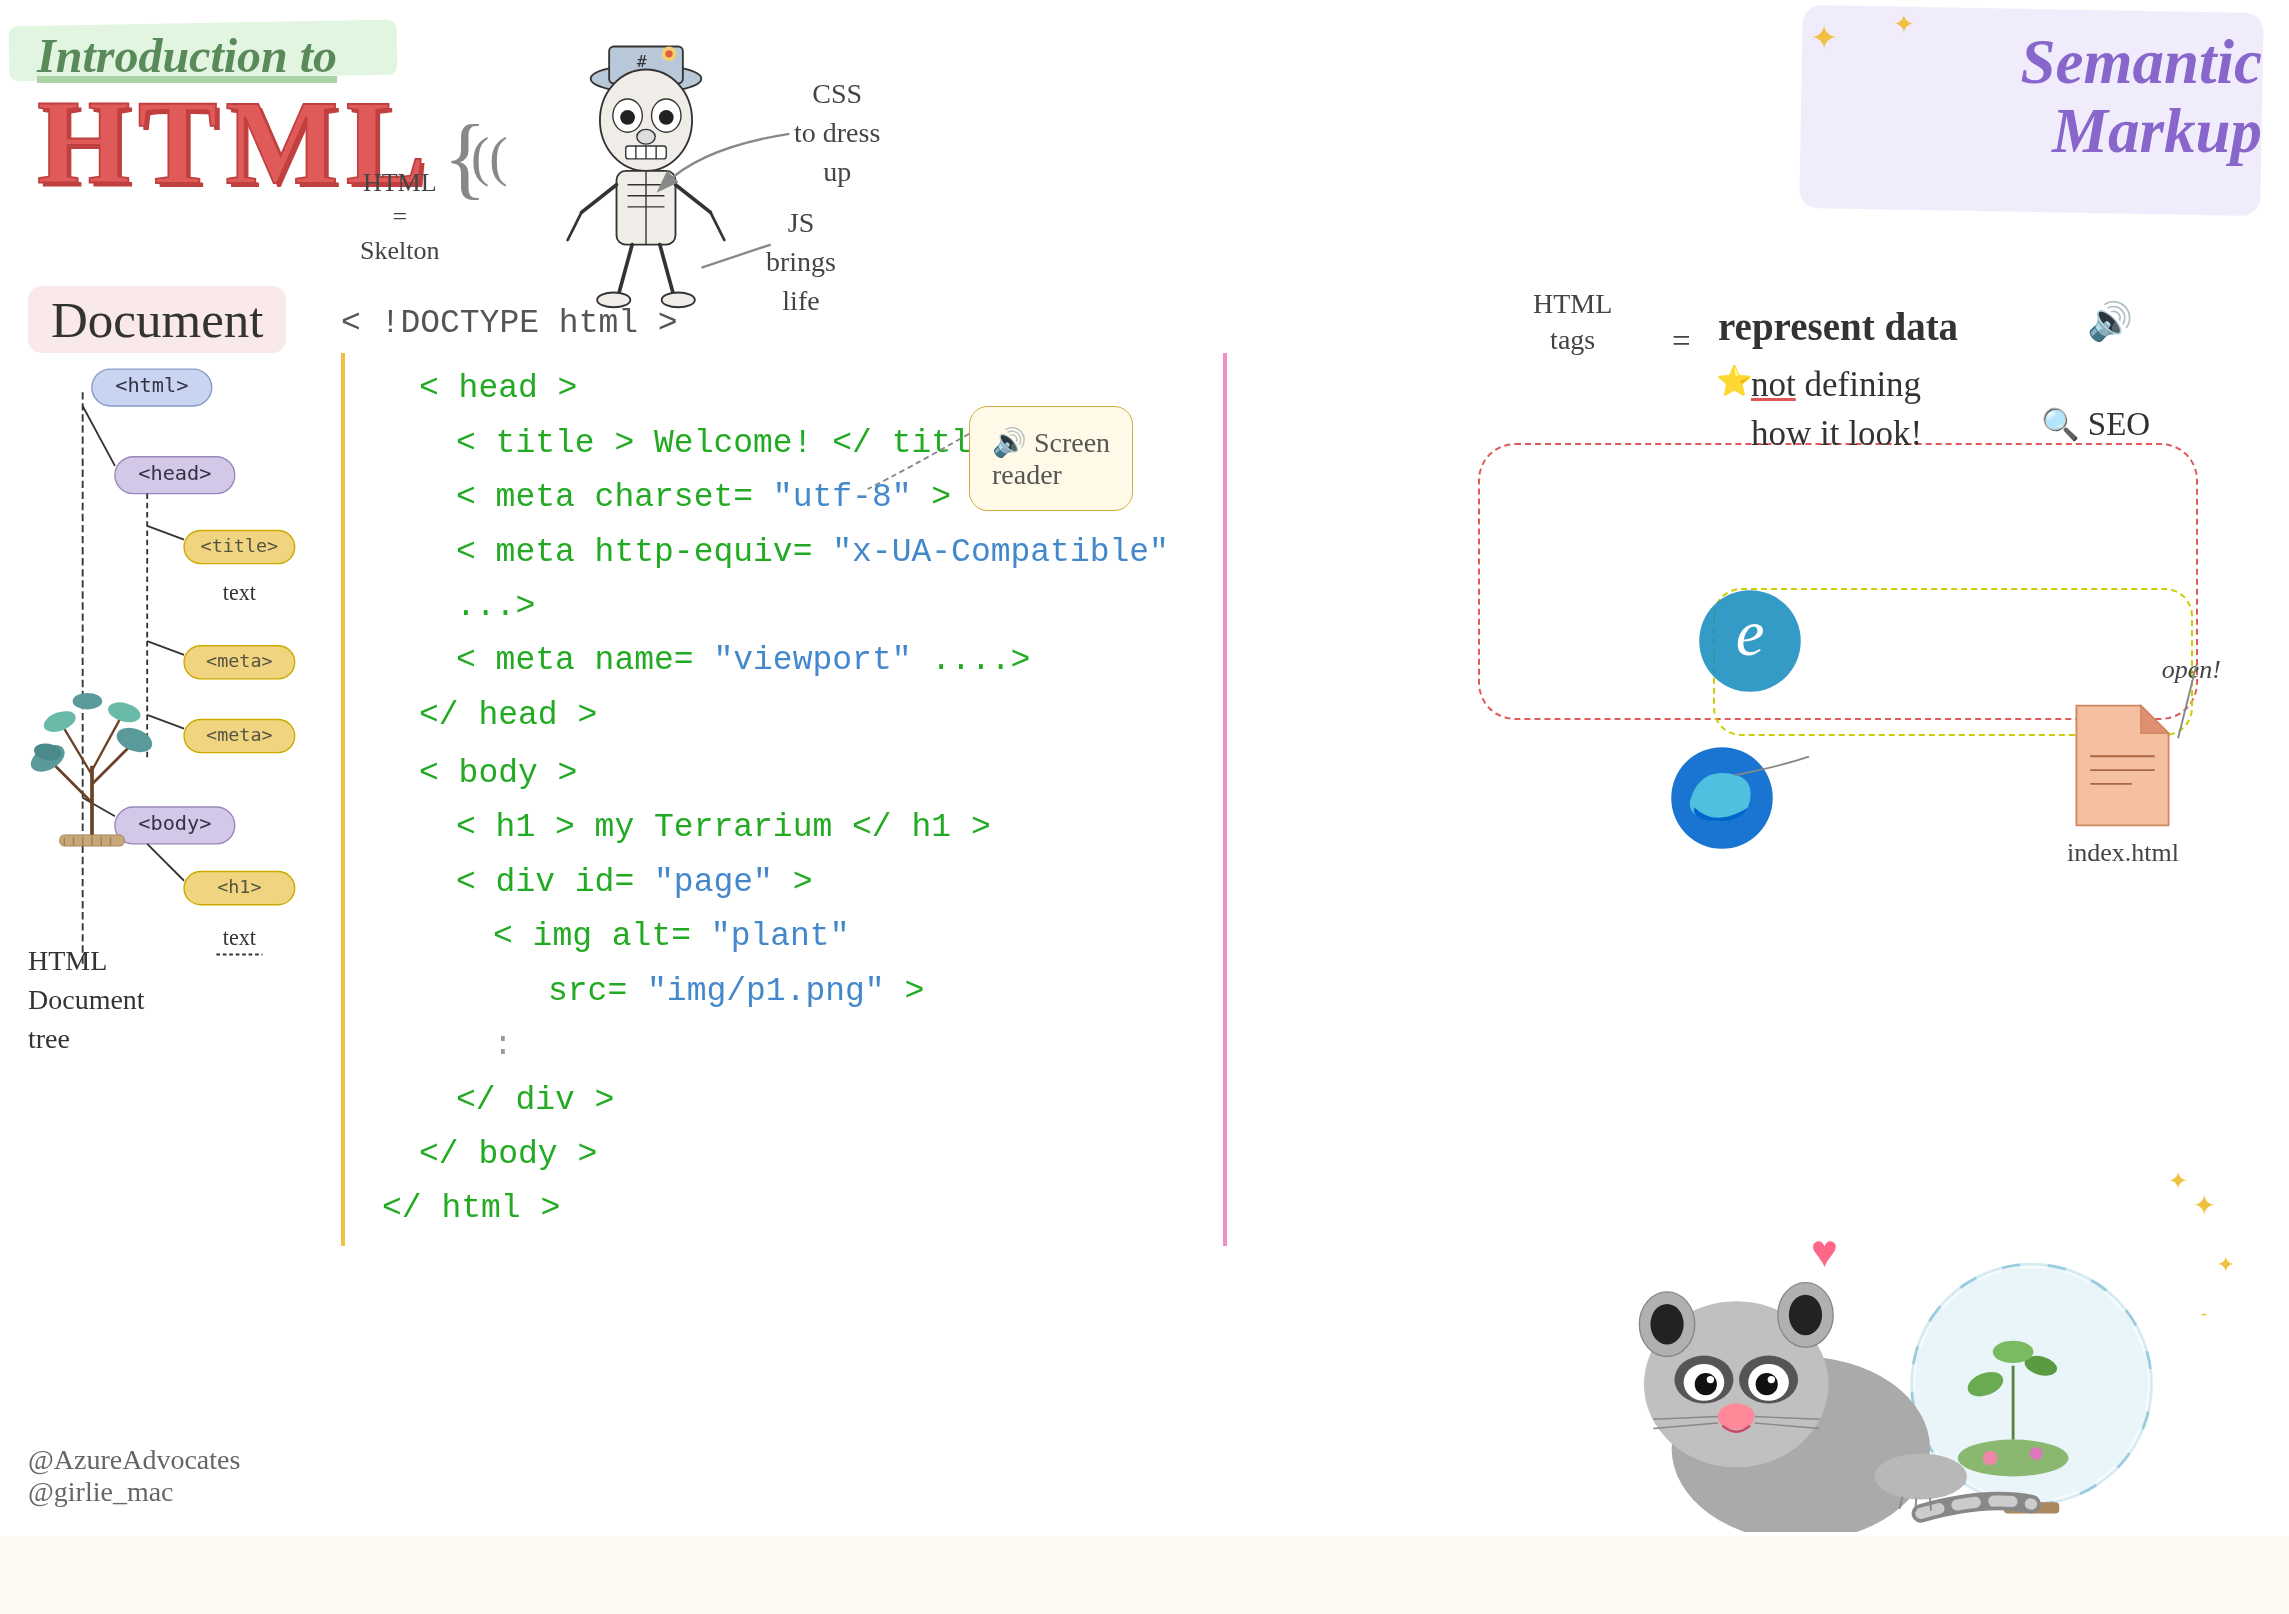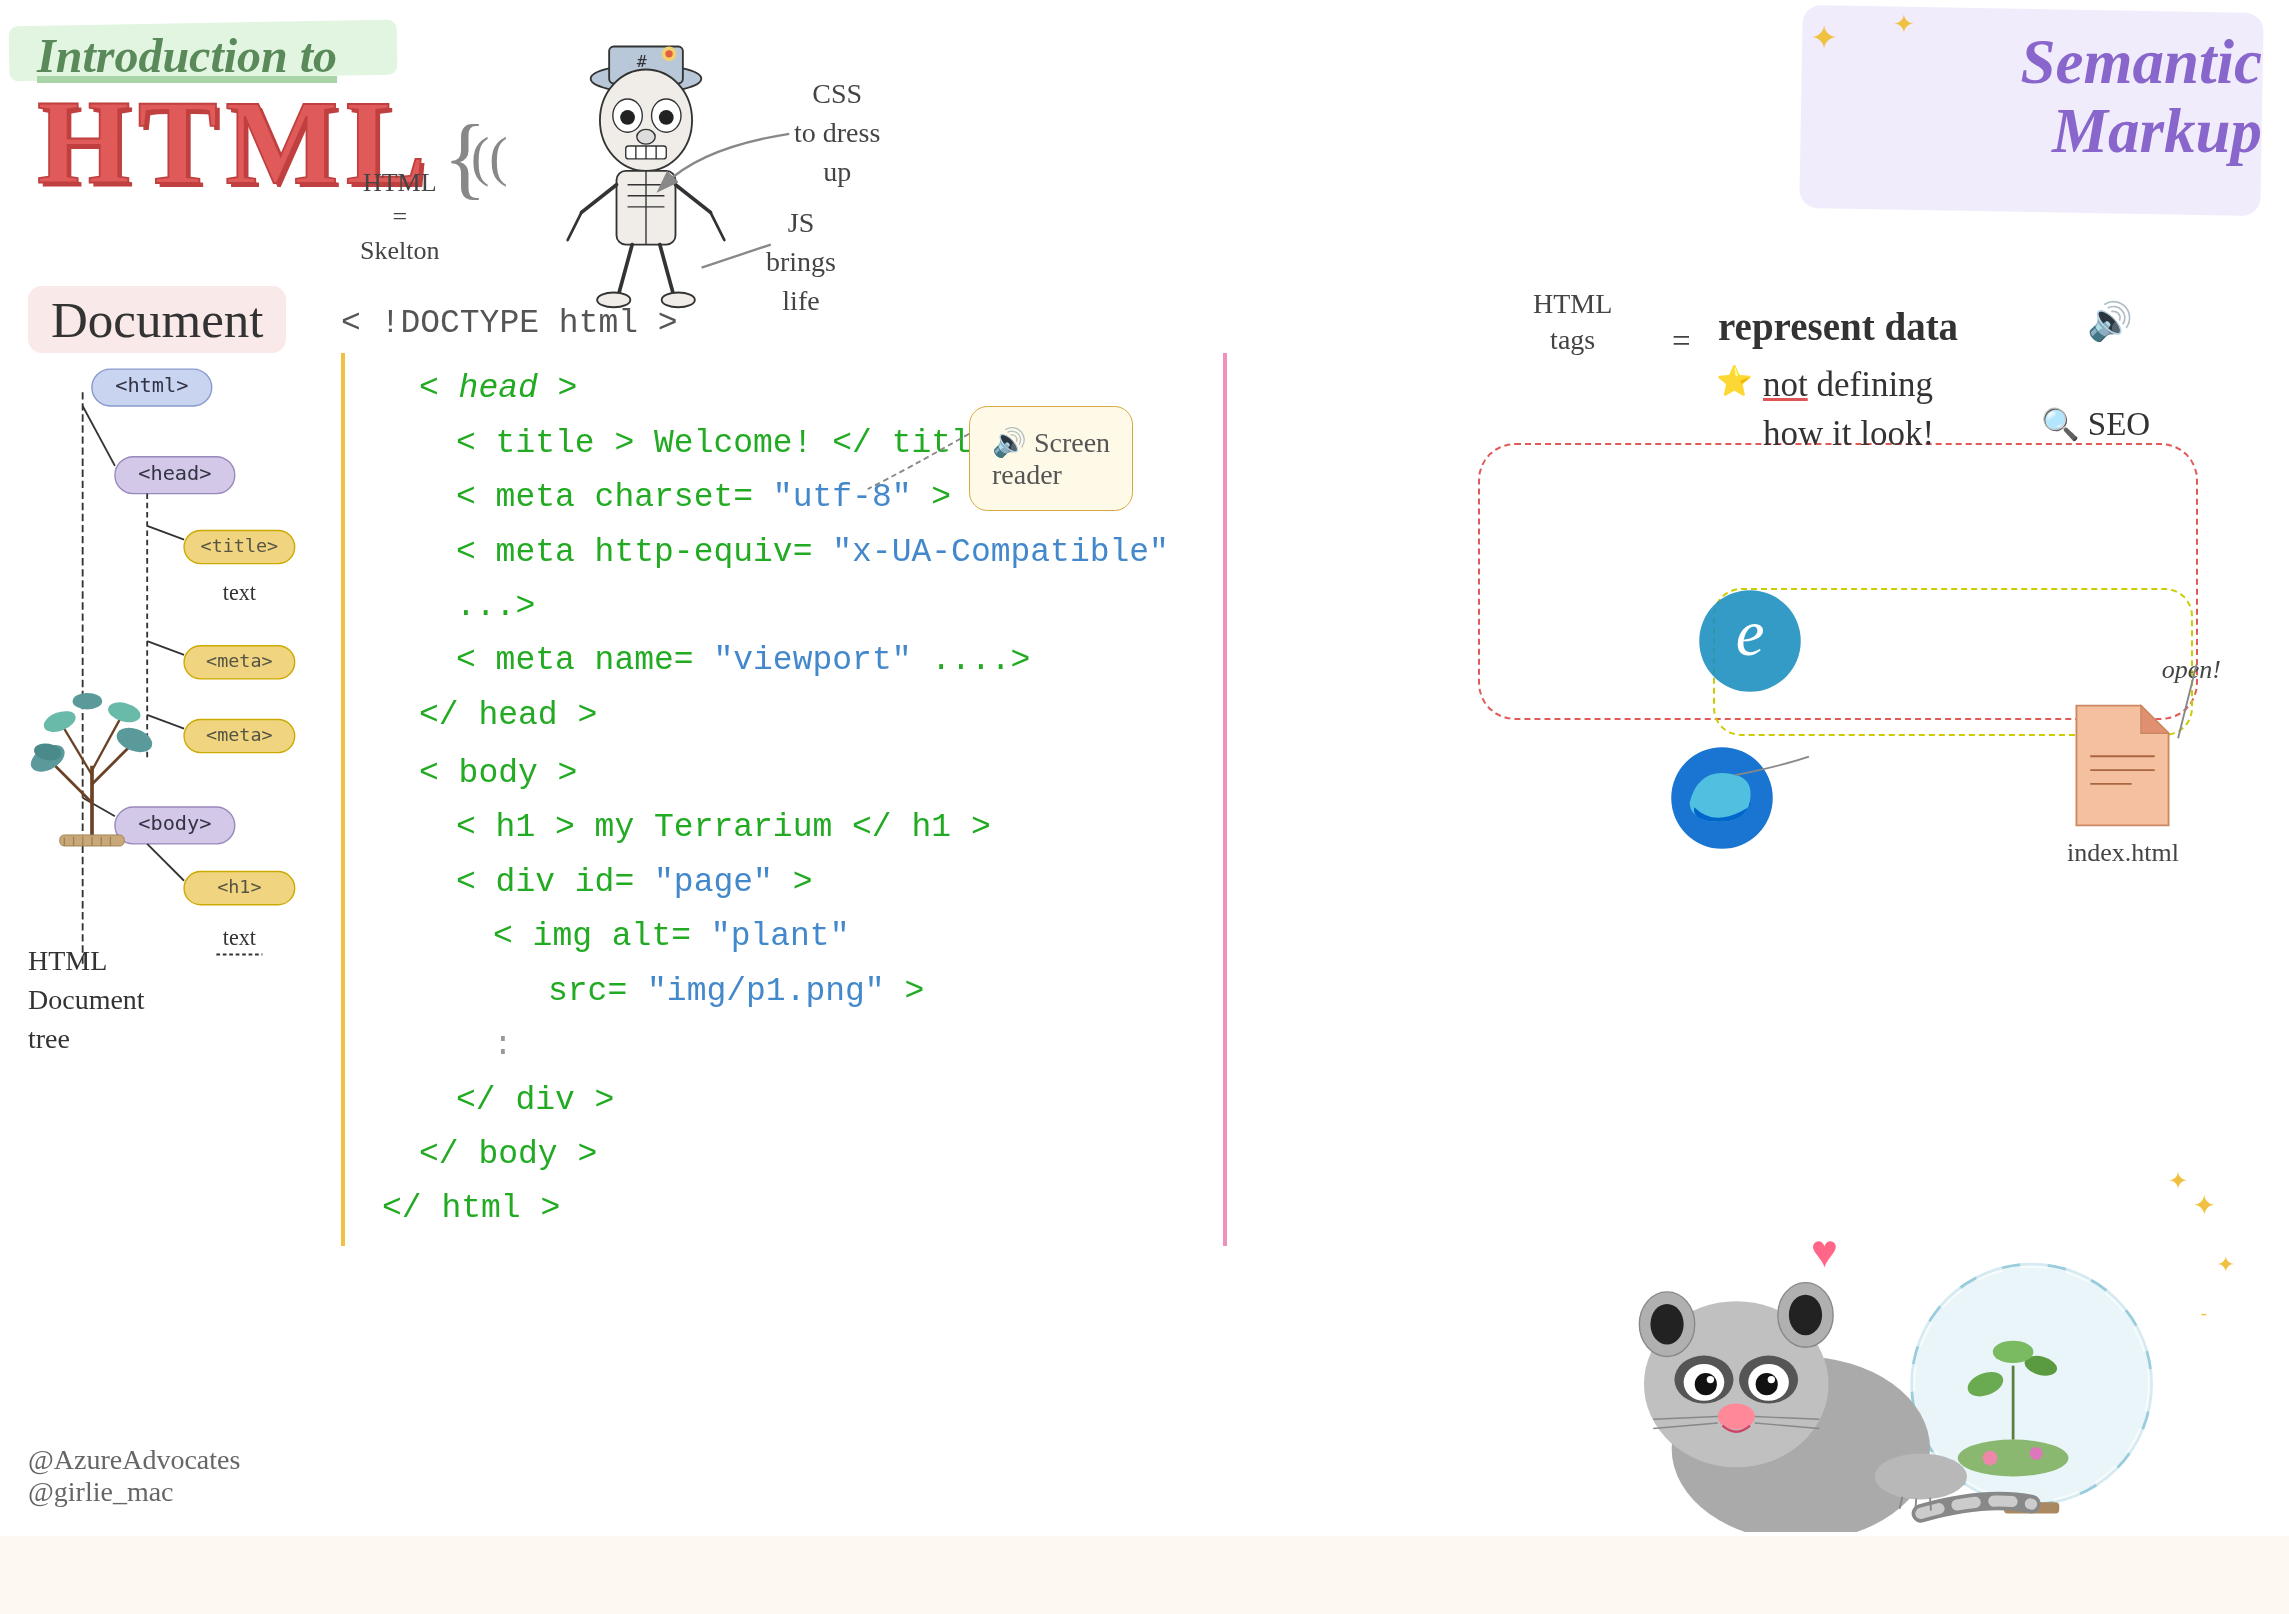--- a/index.html
+++ b/index.html
@@ -212,21 +212,21 @@
     <div style="position:absolute;top:65px;left:185px;font-size:33px;color:#444;">
       <span>=</span>
     </div>
 
     <div style="position:absolute;top:46px;left:231px;font-size:39px;color:#333;font-weight:bold;">
       <span>represent data</span>
     </div>
 
     <div style="position:absolute;top:106px;left:229px;font-size:29.5px;color:#f0c040;">⭐</div>
 
-    <div style="position:absolute;top:102px;left:276px;font-size:35px;color:#333;line-height:1.4;">
+    <div style="position:absolute;top:102px;left:264px;font-size:35px;color:#333;line-height:1.4;">
       <span style="text-decoration:underline;text-decoration-style:solid;text-decoration-color:#e05555;">not</span>
       <span> </span><span style="white-space:pre-line;">defining
 how it look!</span>
     </div>
 
     <div class="yellow-dashed-box"></div>
 
     <div style="position:absolute;top:42px;left:600px;font-size:37px;">🔊</div>
 
     <div style="position:absolute;top:148px;left:554px;font-size:33px;color:#333;">
@@ -318,21 +318,21 @@
   </div>
 
   <div style="position:absolute;top:305px;left:341px;width:886px;">
 
     <div style="font-size:33px;color:#555;margin-bottom:11px;font-family:'Courier New',monospace;">
       &lt; !DOCTYPE html &gt;
     </div>
 
     <div style="position:relative;border-left:4.6px solid #f0c040;border-right:4.6px solid #f090c0;padding:9.2px 18.5px 9.2px 37px;background:rgba(255,255,255,0.5);">
       <div style="font-family:'Courier New',monospace;font-size:33px;color:#22aa22;line-height:1.65;">
-        <div style="padding-left:37px;font-style:italic;">&lt; head &gt;</div>
+        <div style="padding-left:37px;">&lt; head &gt;</div>
         <div style="padding-left:74px;">&lt; title &gt; Welcome! &lt;/ title &gt;</div>
         <div style="padding-left:74px;">&lt; meta charset= <span style="color:#4488cc;">"utf-8"</span> &gt;</div>
         <div style="padding-left:74px;">&lt; meta http-equiv= <span style="color:#4488cc;">"x-UA-Compatible"</span> ...&gt;</div>
         <div style="padding-left:74px;">&lt; meta name= <span style="color:#4488cc;">"viewport"</span> ....&gt;</div>
         <div style="padding-left:37px;">&lt;/ head &gt;</div>
         <div style="padding-left:37px;margin-top:3.7px;">&lt; body &gt;</div>
         <div style="padding-left:74px;">&lt; h1 &gt; my Terrarium &lt;/ h1 &gt;</div>
         <div style="padding-left:74px;">&lt; div id= <span style="color:#4488cc;">"page"</span> &gt;</div>
         <div style="padding-left:111px;">&lt; img alt= <span style="color:#4488cc;">"plant"</span></div>
         <div style="padding-left:166px;">src= <span style="color:#4488cc;">"img/p1.png"</span> &gt;</div>

